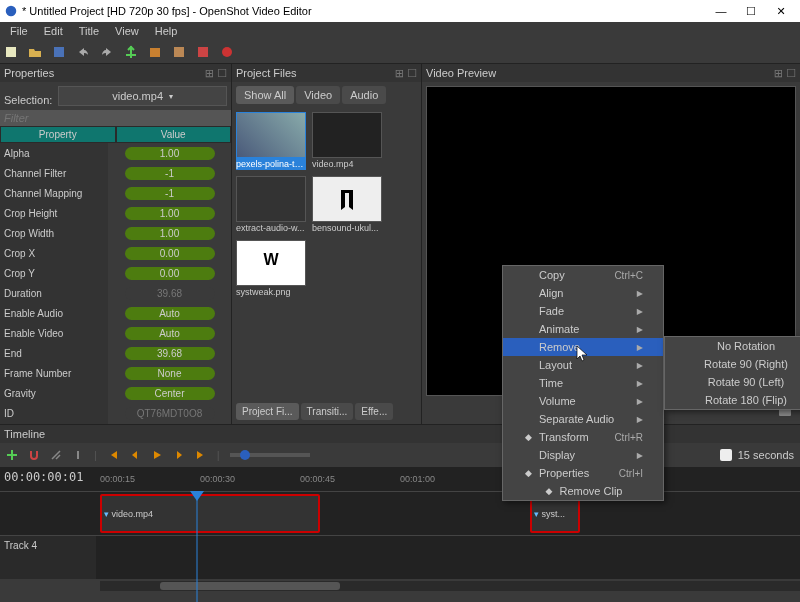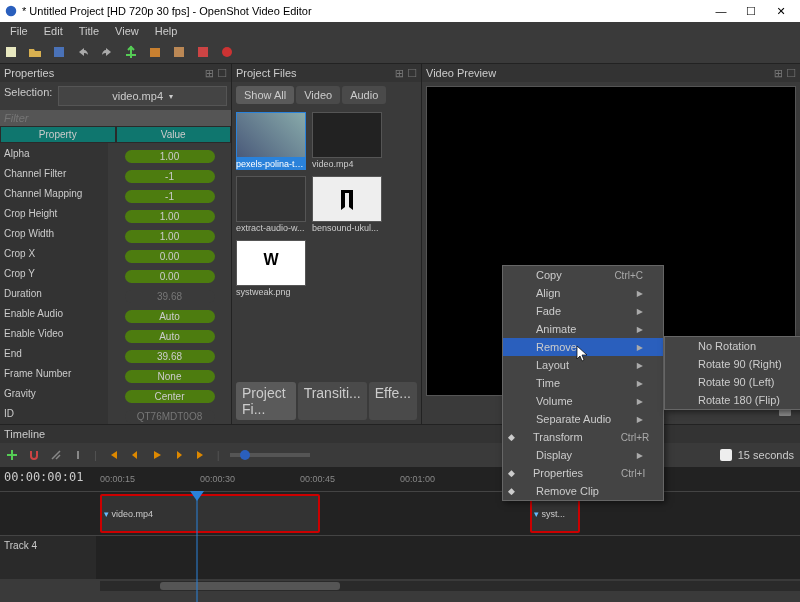--- a/index.html
+++ b/index.html
@@ -11,62 +11,62 @@
 .winbtn { width:30px; height:20px; display:flex; align-items:center; justify-content:center; color:#000; }
 .menubar { height:18px; background:#3a3a3a; display:flex; align-items:center; padding:0 4px; gap:4px; }
 .menubar span { padding:1px 6px; }
 .toolbar { height:24px; background:#3a3a3a; display:flex; align-items:center; padding:2px 4px; gap:10px; border-bottom:1px solid #222; }
 .tbicon { width:14px; height:14px; }
 .columns { display:flex; height:360px; }
 .panel-header { height:18px; background:#333; display:flex; align-items:center; padding:0 4px; font-size:10px; color:#aaa; }
 .panel-header .sp { flex:1; }
 .panel-header .dots { color:#777; }
 .properties { width:232px; border-right:1px solid #222; display:flex; flex-direction:column; }
-.selection-row { display:flex; align-items:flex-start; padding:4px; gap:6px; }
+.selection-row { display:flex; align-items:flex-end; padding:4px; gap:6px; }
 .select-wide { flex:1; background:#444; border:1px solid #555; height:20px; display:flex; align-items:center; justify-content:center; }
 .filter-row { background:#555; padding:2px 4px; font-style:italic; }
 .prop-head { display:flex; background:#0f766e; }
 .prop-head div { flex:1; text-align:center; padding:2px; font-size:10px; border:1px solid #2a2a2a; }
 .prop-rows { flex:1; overflow:hidden; }
-.prop-row { display:flex; height:20px; align-items:flex-end; }
+.prop-row { display:flex; height:20px; align-items:center; }
 .prop-row .k { width:108px; padding-left:4px; background:#333; height:100%; display:flex; align-items:center; font-size:10px; }
 .prop-row .v { flex:1; display:flex; justify-content:center; }
 .pill { background:#4d7c0f; border-radius:8px; width:90px; text-align:center; font-size:10px; padding:1px 0; }
 .pill.mut { background:#3a3a3a; color:#777; }
 .files-col { width:190px; display:flex; flex-direction:column; border-right:1px solid #222; }
 .tabs-top { display:flex; gap:2px; padding:4px; }
 .tabs-top .tab { background:#4a4a4a; padding:3px 8px; border-radius:3px; }
 .tabs-top .tab.active { background:#5a5a5a; }
 .file-grid { flex:1; display:flex; flex-wrap:wrap; gap:6px; padding:4px; align-content:flex-start; }
 .thumb { width:70px; }
 .thumb .img { width:70px; height:46px; background:#222; border:1px solid #555; }
 .thumb .img.sel { border:1px solid #2a82da; background:#335; }
 .thumb .lbl { font-size:9px; padding:1px 0; text-overflow:ellipsis; overflow:hidden; white-space:nowrap; }
 .thumb .lbl.sel { background:#2a82da; color:#fff; }
 .tabs-bottom { display:flex; gap:2px; padding:4px; }
-.tabs-bottom .tab { background:#4a4a4a; padding:3px 6px; border-radius:3px; font-size:14px; }
+.tabs-bottom .tab { background:#4a4a4a; padding:3px 6px; border-radius:3px; font-size:10px; }
 .tabs-bottom .tab.active { background:#5a5a5a; }
 .preview-col { flex:1; display:flex; flex-direction:column; }
 .preview-area { flex:1; background:#000; margin:4px; border:1px solid #555; }
 .timeline-panel { border-top:1px solid #222; }
 .tl-toolbar { height:24px; display:flex; align-items:center; gap:10px; padding:0 6px; }
 .tl-toolbar .sp { flex:1; }
 .snap { display:flex; align-items:center; gap:6px; }
 .ruler { height:24px; display:flex; align-items:center; background:#222; padding-left:100px; position:relative; }
 .timecode { position:absolute; left:4px; top:3px; font-family:monospace; font-size:12px; }
 .tick { width:100px; font-size:9px; color:#888; }
 .playhead { position:absolute; left:190px; top:0; bottom:0; pointer-events:none; z-index:2; }
 .tracks { position:relative; }
 .track { display:flex; height:44px; border-top:1px solid #444; }
 .track-head { width:96px; background:#2a2a2a; padding:4px; font-size:10px; }
 .track-lane { flex:1; background:#222; position:relative; }
 .clip { position:absolute; top:2px; bottom:2px; border:2px solid #c00; background:#333; border-radius:2px; display:flex; align-items:center; padding:2px; gap:3px; }
 .clip .clip-label { font-size:9px; }
 .ctxmenu { position:absolute; background:#444; border:1px solid #666; box-shadow:2px 2px 6px rgba(0,0,0,.5); z-index:10; }
-.ctxmenu .item { padding:3px 20px 3px 5px; display:flex; align-items:center; gap:18px; font-size:11px; white-space:nowrap; }
+.ctxmenu .item { padding:3px 20px 3px 22px; display:flex; align-items:center; gap:4px; font-size:11px; white-space:nowrap;justify-content:center; }
 .ctxmenu .item .sc { margin-left:auto; padding-left:20px; color:#aaa; font-size:10px; }
 .ctxmenu .item.hi { background:#2a5fbd; color:#fff; }
 .ctxmenu .item .arrow { margin-left:auto; font-size:8px; color:#aaa; }
 .submenu { position:absolute; left:160px; top:84px; }
 .cursor { position:absolute; left:576px; top:345px; z-index:20; font-size:14px; color:#fff; }
 .scrollbar { position:absolute; bottom:0; left:100px; right:0; height:10px; background:#2a2a2a; }
 .scrollbar .thumb-bar { position:absolute; left:60px; width:180px; top:1px; bottom:1px; background:#555; border-radius:3px; }
 </style>
 </head>
 <body>

